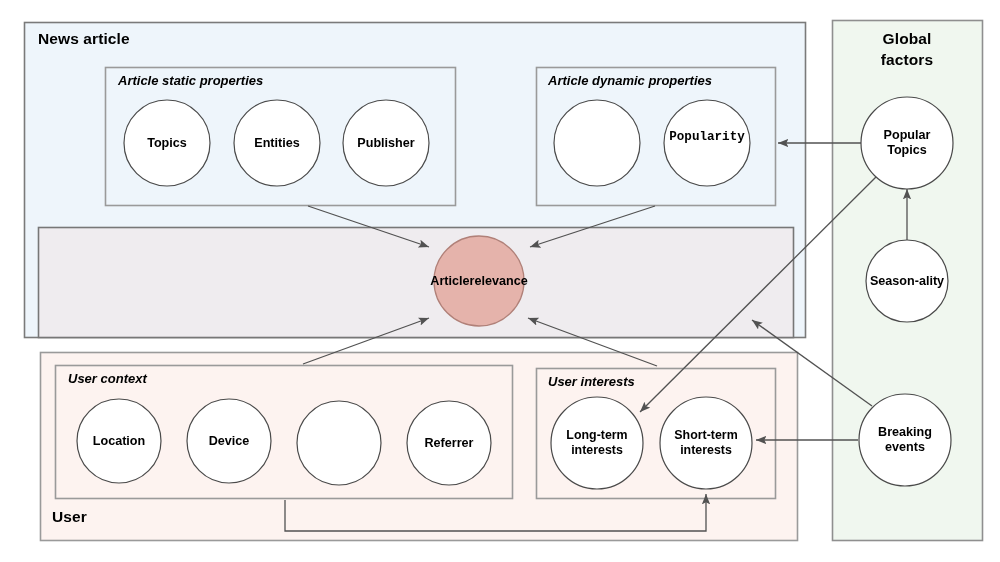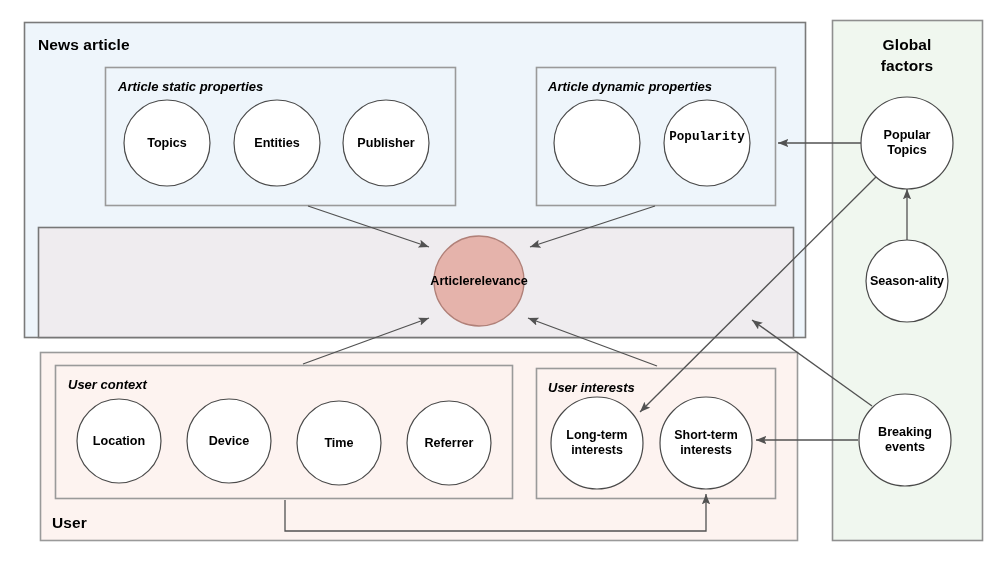--- a/index.html
+++ b/index.html
@@ -1,19 +1,19 @@
 <!DOCTYPE html>
 <html><head>
 <meta charset="utf-8">
 <style>
   html,body{margin:0;padding:0;background:#ffffff;}
   body{width:1000px;height:562px;font-family:"Liberation Sans",sans-serif;}
   #stage{position:relative;width:1000px;height:562px;overflow:hidden;background:#fff;}
   svg.layer{position:absolute;left:0;top:0;width:1000px;height:562px;}
-  .lbl{position:absolute;color:#000;margin-top:6px;}
+  .lbl{position:absolute;color:#000;}
   .group-title{font-weight:bold;font-size:15.5px;letter-spacing:0.1px;}
   .sub-title{font-weight:bold;font-style:italic;font-size:13px;}
   .node-text{
     position:absolute;display:flex;align-items:center;justify-content:center;
     text-align:center;font-weight:bold;font-size:12.6px;line-height:14.6px;color:#000;
   }
   .node-text.small{font-size:12.4px;}
 </style>
 </head>
 <body>
@@ -97,21 +97,20 @@
   <div class="lbl sub-title" style="left:548px; top:374px;">User interests</div>
 
   <div class="node-text" style="left:124px; top:128px; width:86px; height:30px;">Topics</div>
   <div class="node-text" style="left:234px; top:128px; width:86px; height:30px;">Entities</div>
   <div class="node-text" style="left:341px; top:128px; width:90px; height:30px;">Publisher</div>
 
   <div class="node-text" style="left:661px; top:122px; width:92px; height:30px;font-family:Liberation Mono, monospace;">Popularity</div>
 
   <div class="node-text" style="left:75px; top:426px; width:88px; height:30px;">Location</div>
   <div class="node-text" style="left:185px; top:426px; width:88px; height:30px;">Device</div>
-  <div class="node-text" style="left:295px; top:428px; width:88px; height:30px;">Time</div>
   <div class="node-text" style="left:405px; top:428px; width:88px; height:30px;">Referrer</div>
 
   <div class="node-text small" style="left:549px; top:421px; width:96px; height:44px; flex-direction:column;">
     <div>Long-term</div>
     <div>interests</div>
   </div>
   <div class="node-text small" style="left:658px; top:421px; width:96px; height:44px; flex-direction:column;">
     <div>Short-term</div>
     <div>interests</div>
   </div>

